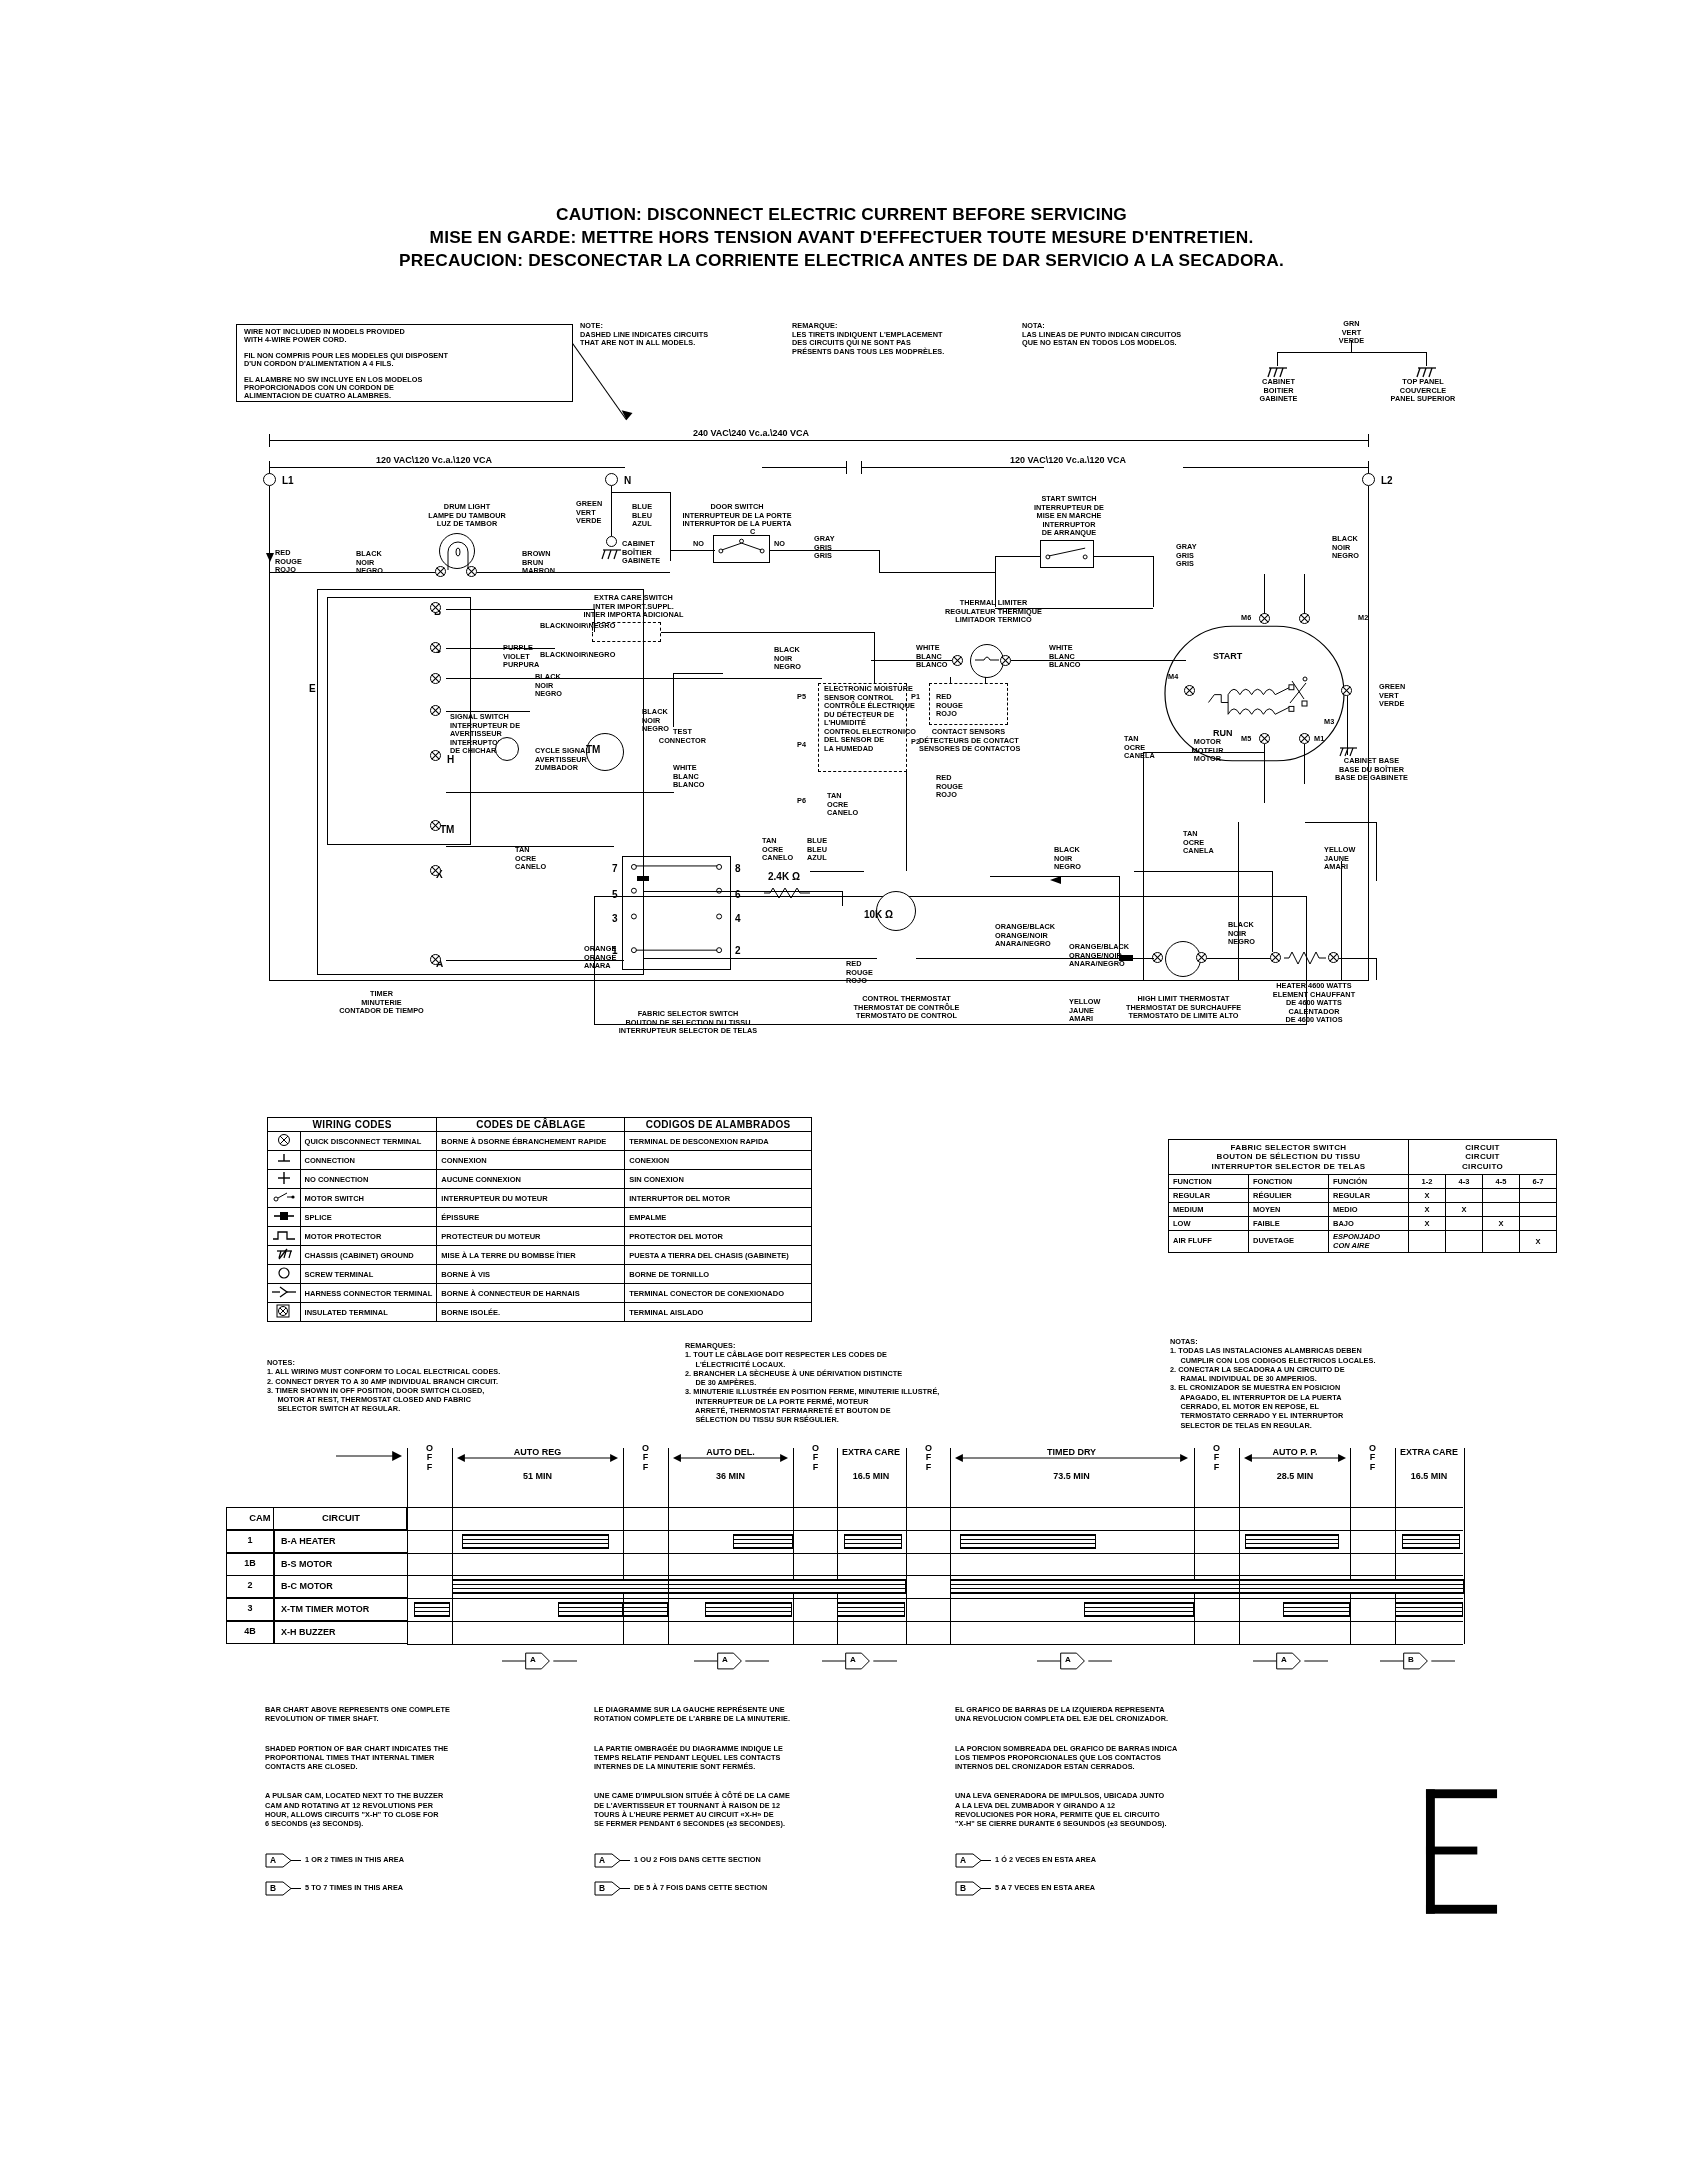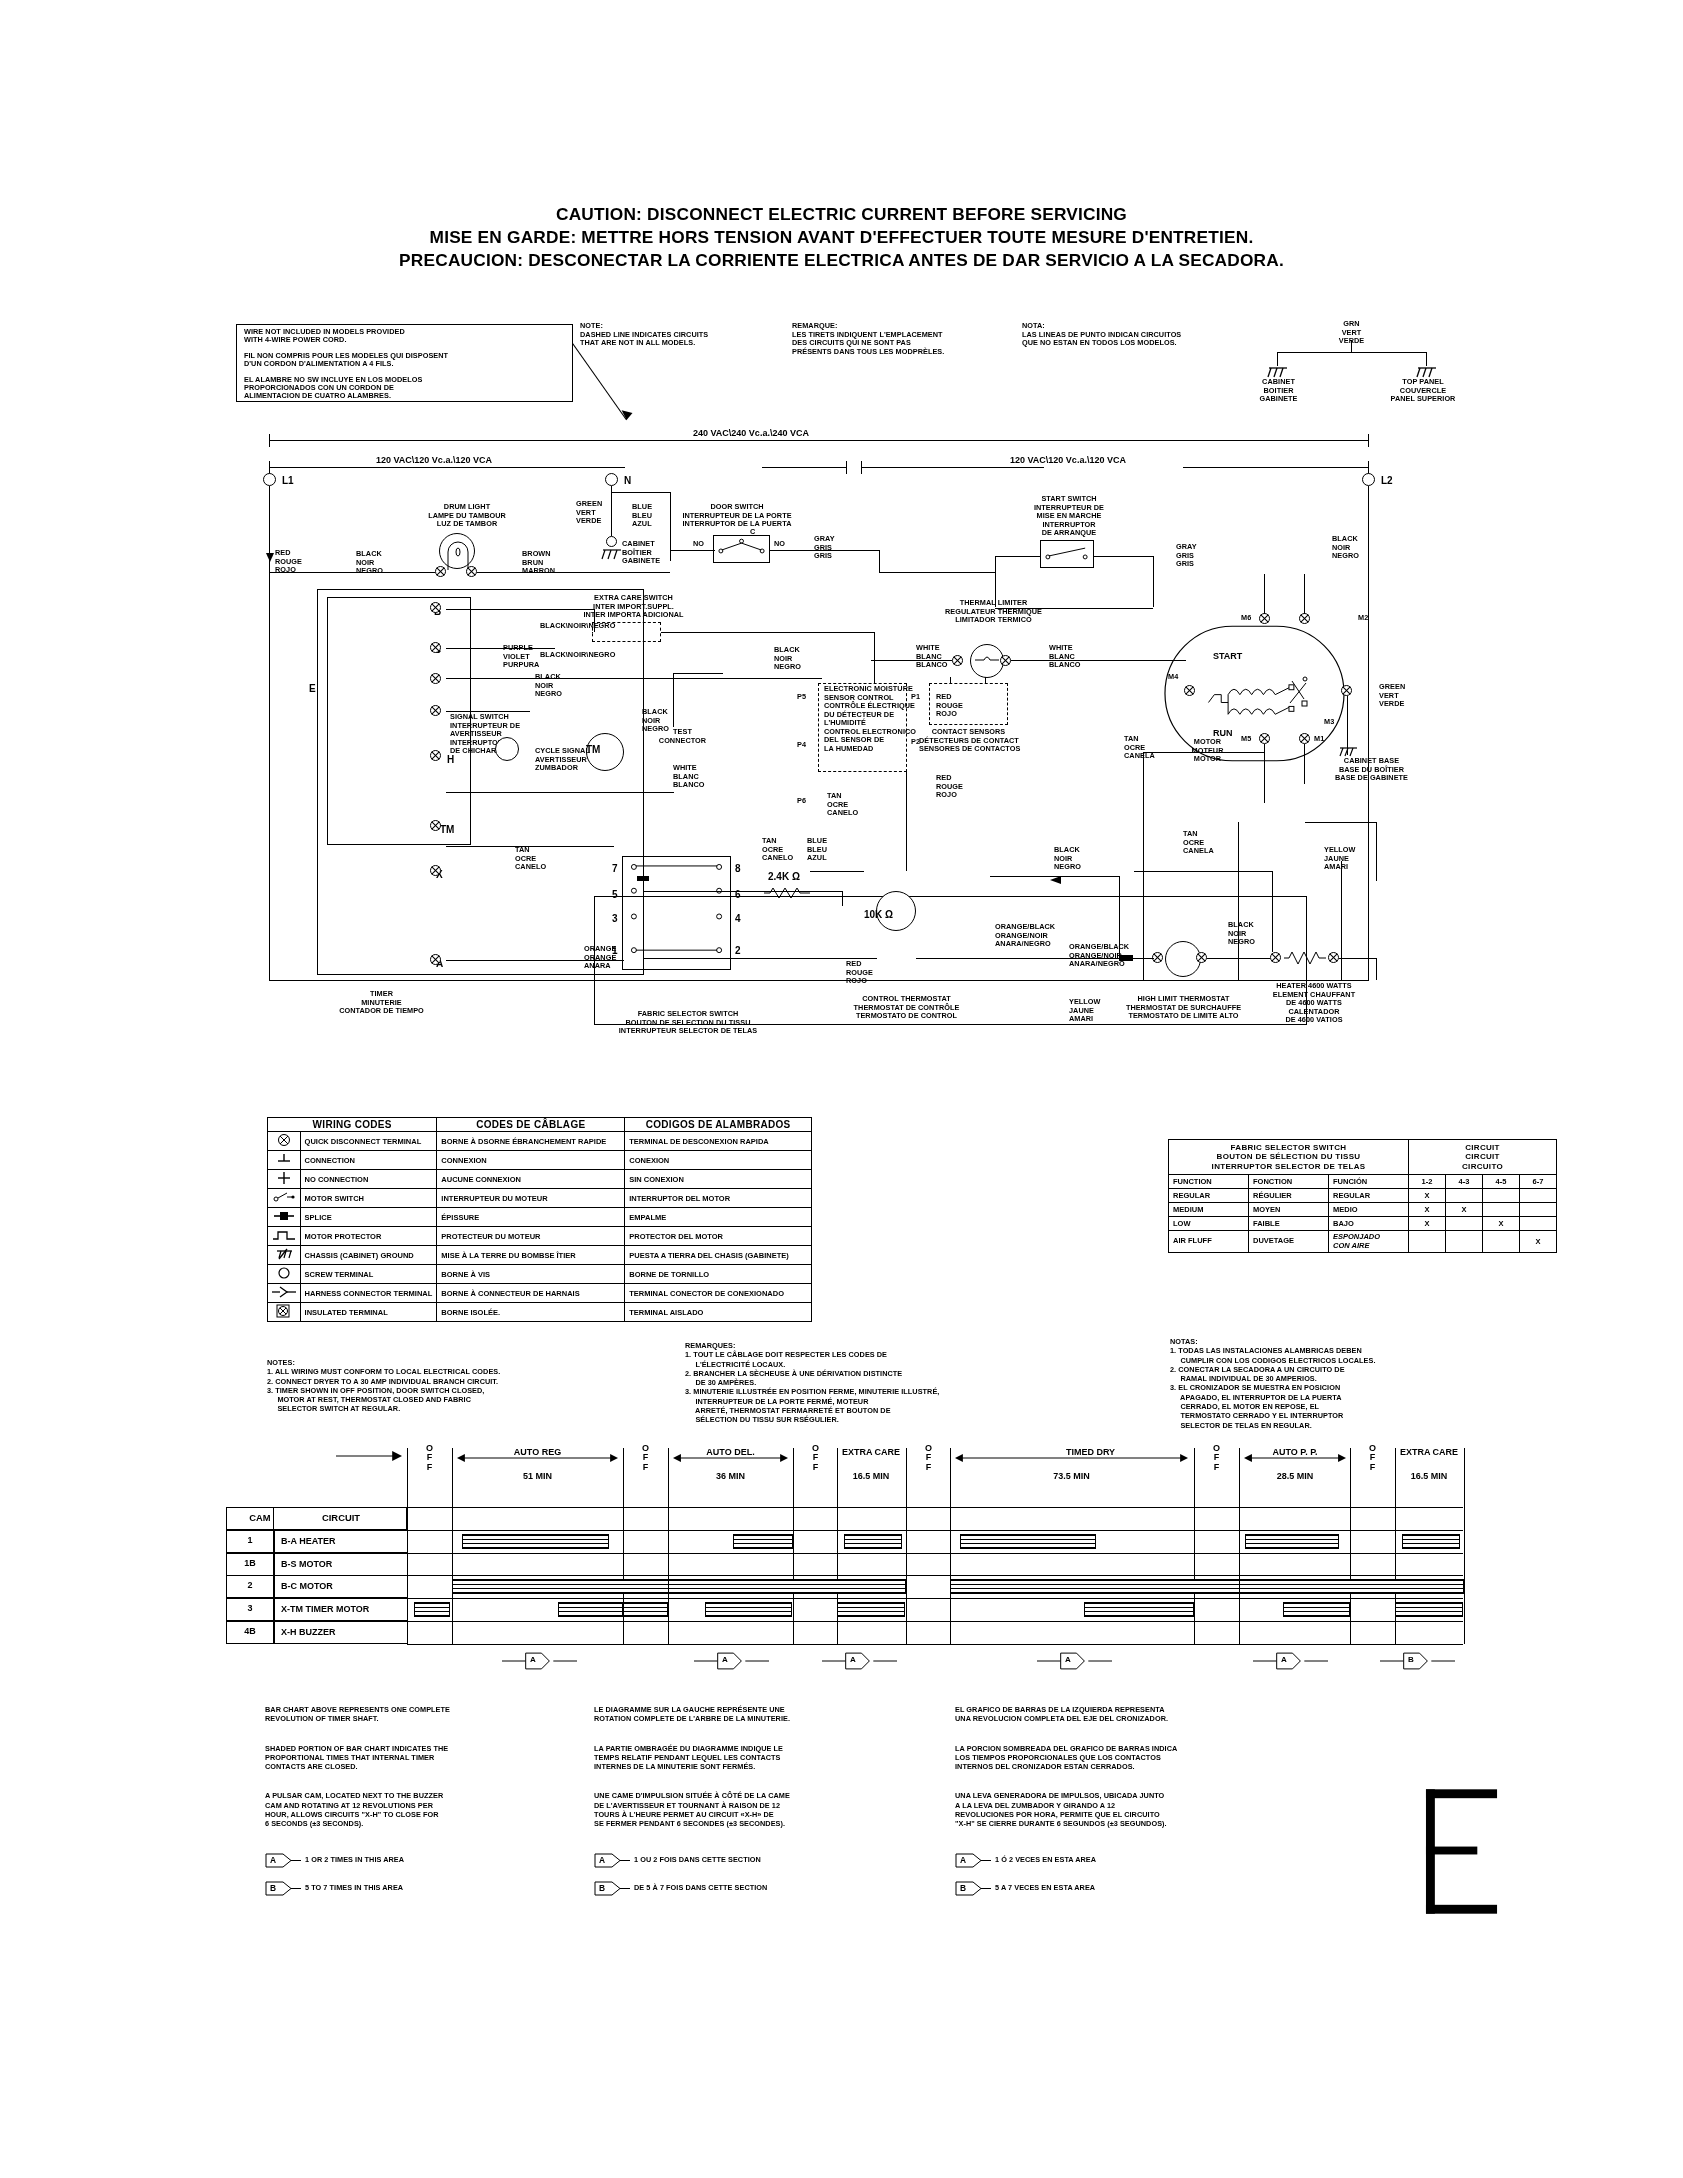--- a/index.html
+++ b/index.html
@@ -790,21 +790,21 @@
         <div class="off" style="position:absolute;left:0;top:22px;width:68px;font-size:9px;">EXTRA CARE</div>
         <div class="off" style="position:absolute;left:0;top:46px;width:68px;font-size:9px;">16.5 MIN</div>
         <div class="ab" style="left:0;top:22px;width:68px;height:40px;background:#fff;opacity:0;"></div>
       </div>
       <div class="v" style="left:611px;top:22px;height:196px;"></div>
       <div class="ab" style="left:680px;top:0;width:45px;height:81px;">
         <div class="off" style="position:absolute;left:0;top:18px;width:45px;">O<br>F<br>F</div>
       </div>
       <div class="v" style="left:680px;top:22px;height:196px;"></div>
       <div class="ab" style="left:724px;top:0;width:243px;height:81px;">
-        <div class="off" style="position:absolute;left:0;top:22px;width:243px;font-size:9px;margin-left:19px;">TIMED DRY</div>
+        <div class="off" style="position:absolute;left:0;top:22px;width:243px;font-size:9px;">TIMED DRY</div>
         <div class="off" style="position:absolute;left:0;top:46px;width:243px;font-size:9px;">73.5 MIN</div>
         <svg class="ab" style="left:4px;top:27px;" width="235" height="10" viewBox="0 0 237.812 10">
           <line x1="8" y1="5" x2="229.82191780821915" y2="5" stroke="#000"></line>
           <polygon points="1,5 9,1 9,9" fill="#000"></polygon>
           <polygon points="236.82191780821915,5 228.82191780821915,1 228.82191780821915,9" fill="#000"></polygon>
         </svg>
         <div class="ab" style="left:0;top:22px;width:243px;height:40px;background:#fff;opacity:0;"></div>
       </div>
       <div class="v" style="left:724px;top:22px;height:196px;"></div>
       <div class="ab" style="left:968px;top:0;width:45px;height:81px;">

